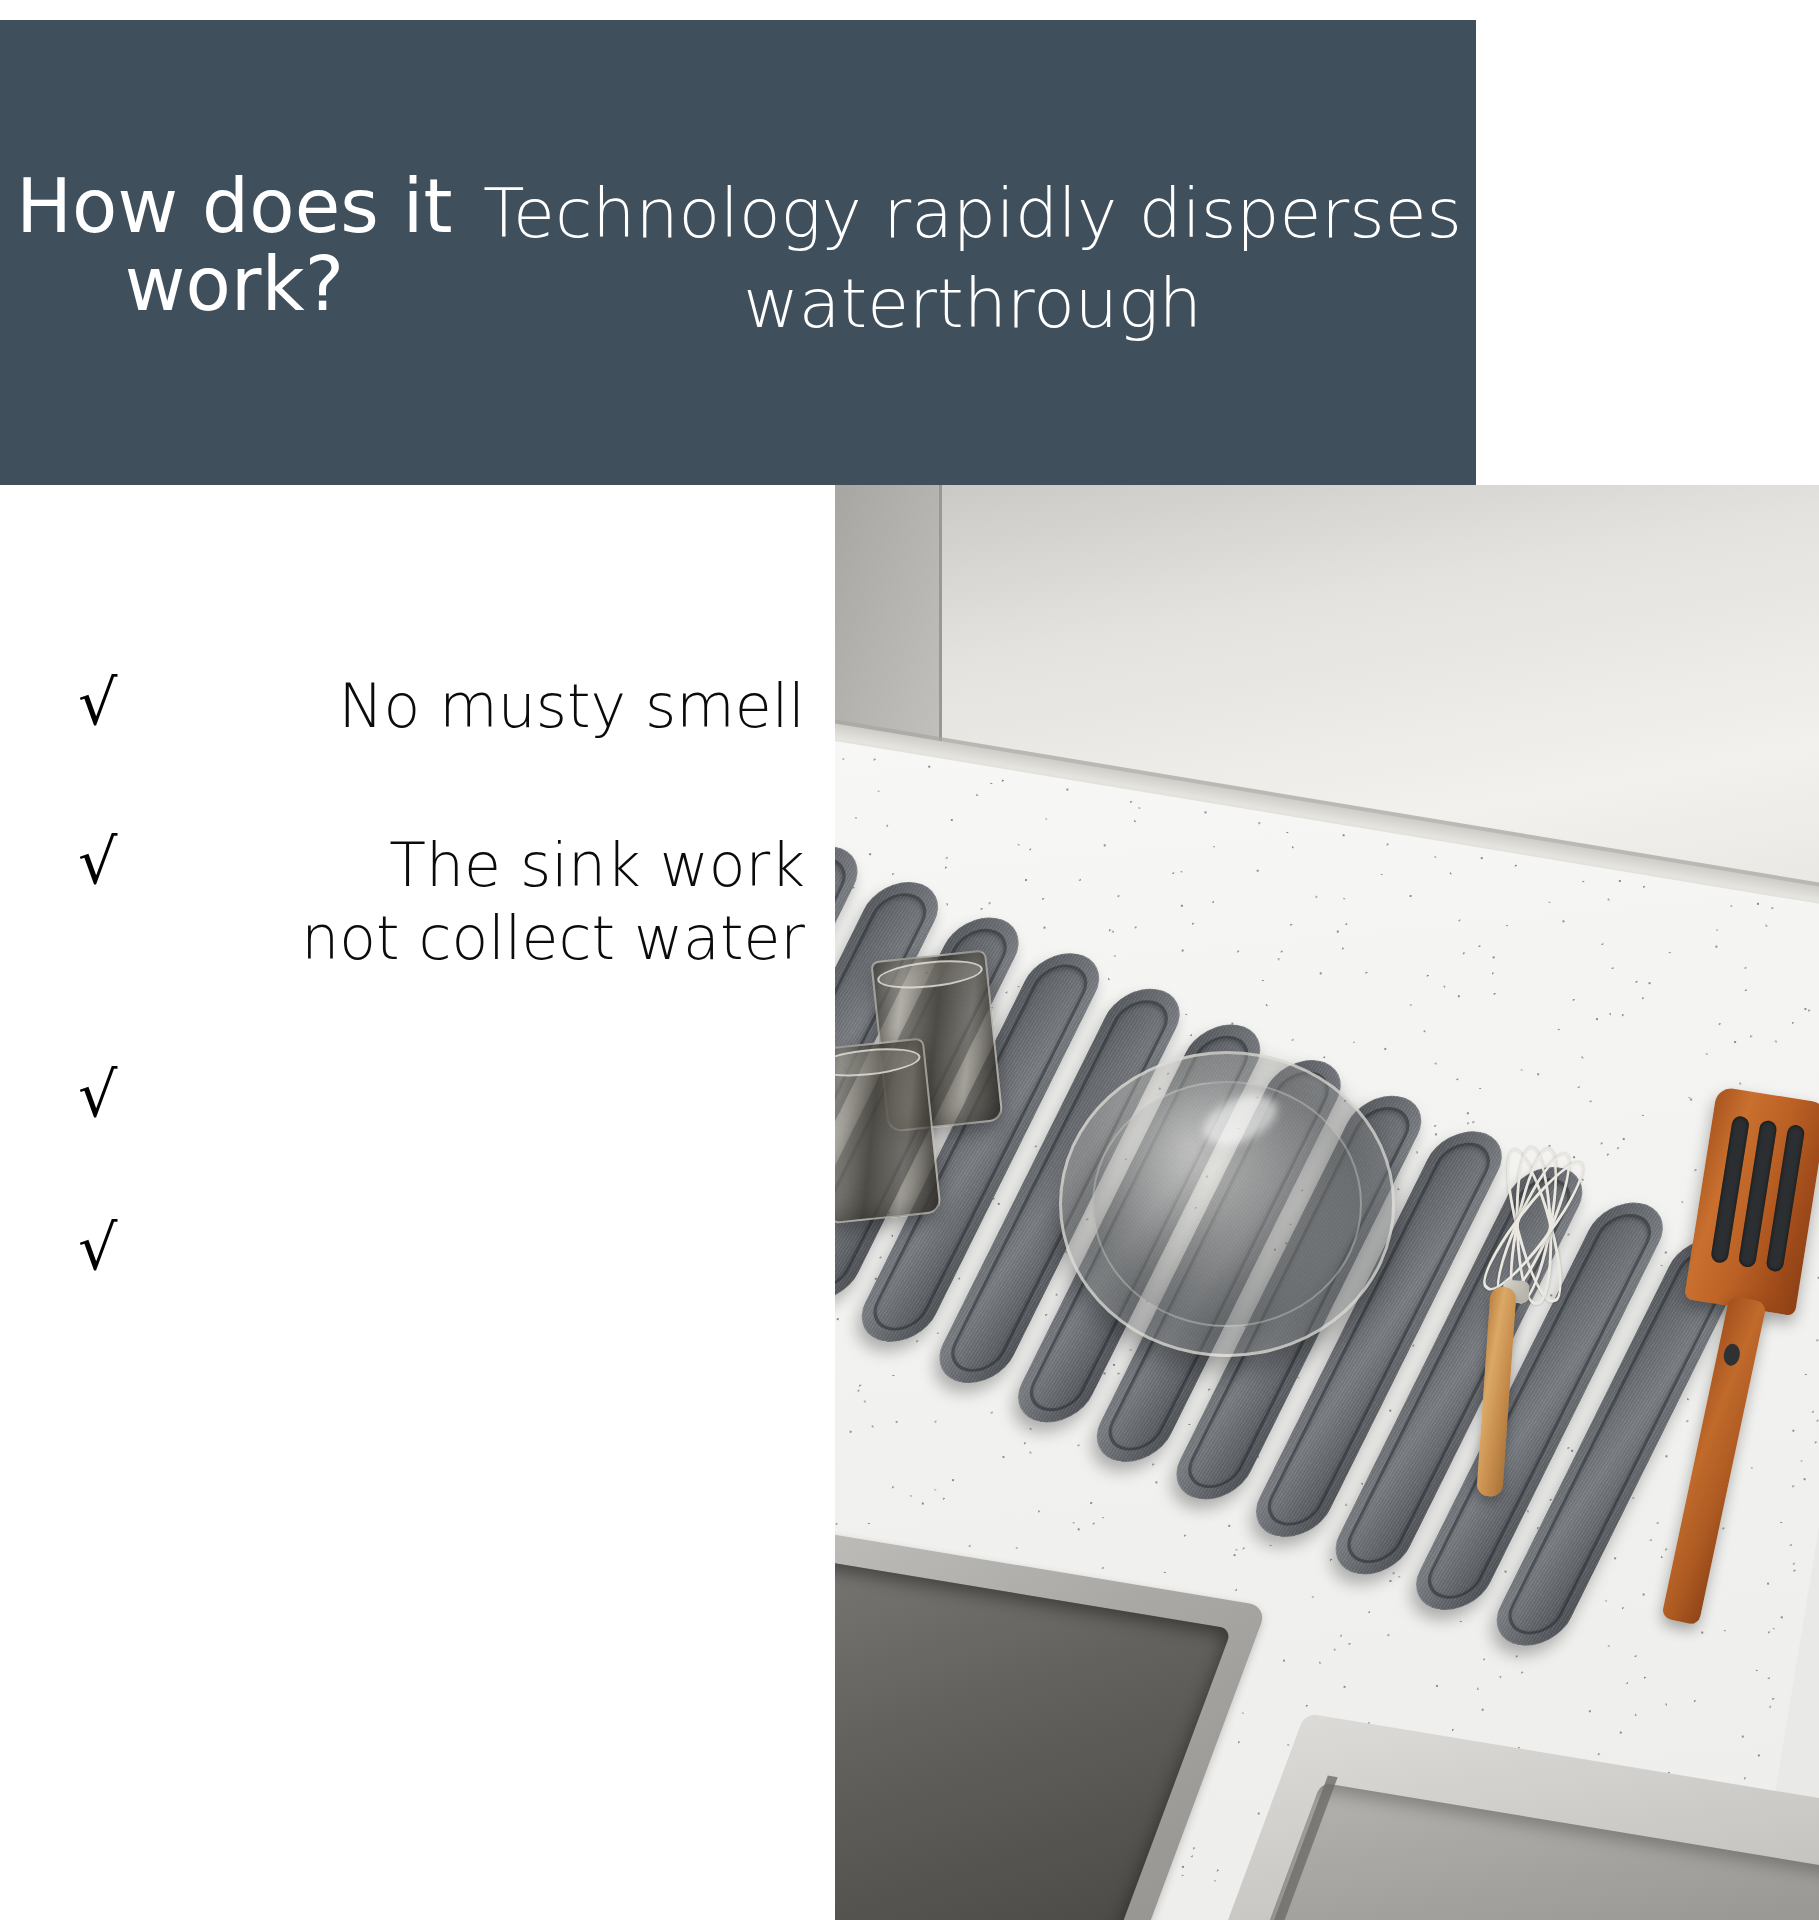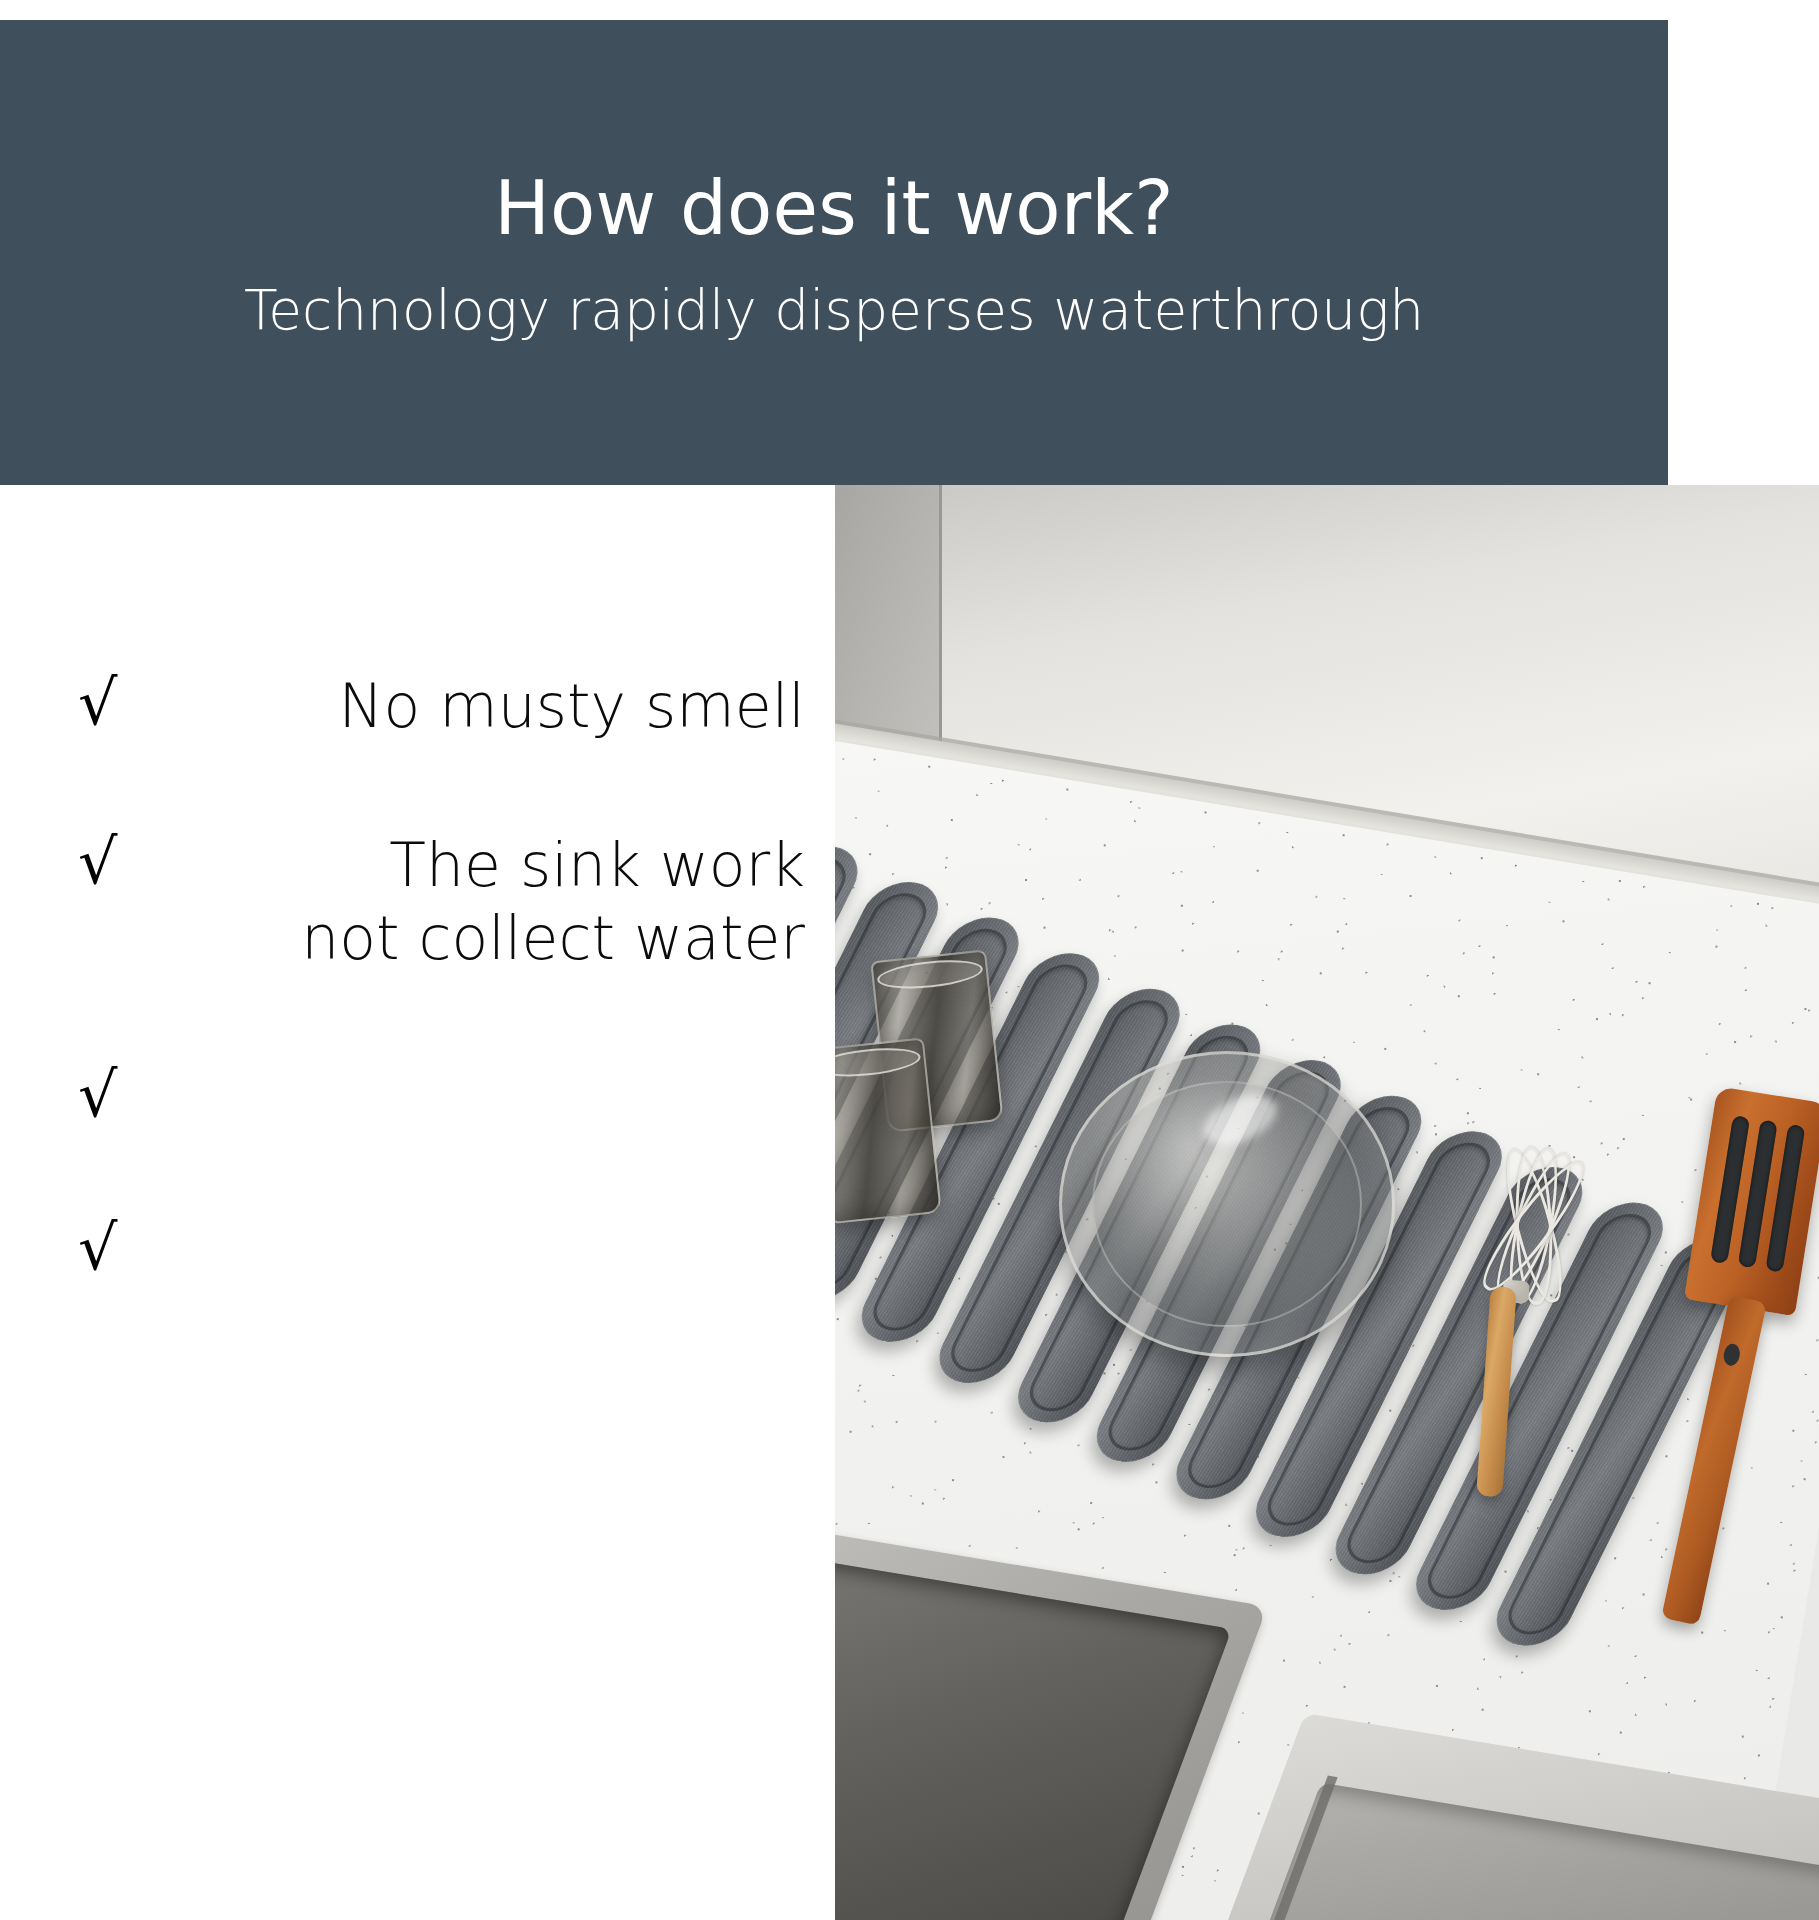--- a/index.html
+++ b/index.html
@@ -21,43 +21,42 @@
     left: 0; top: 0;
     width: 1819px;
     height: 20px;
     background: #ffffff;
   }
 
   
   .header {
     position: absolute;
     left: 0; top: 20px;
-    width: 1668px;
+    width: 1476px;
     height: 465px;
     background: #3f4f5c;
     box-sizing: border-box;
     display: flex;
-    flex-direction: column;
     align-items: center;
     justify-content: center;
     padding-top: 12px;
   }
   .header-title {
     color: #ffffff;
     font-size: 74px;
     font-weight: 400;
     line-height: 1.05;
     letter-spacing: 0.2px;
     text-align: center;
     margin: 0 0 26px 0;
     font-family: "DejaVu Sans", "Liberation Sans", sans-serif;
   }
   .header-sub {
     color: #ffffff;
-    font-size: 55px;
+    font-size: 68px;
     font-weight: 300;
     line-height: 1.32;
     text-align: center;
     margin: 0;
     max-width: 1380px;
     font-family: "DejaVu Sans", "Liberation Sans", sans-serif;
   }
   .header-sub .sub-line { display: block; }
 
   

